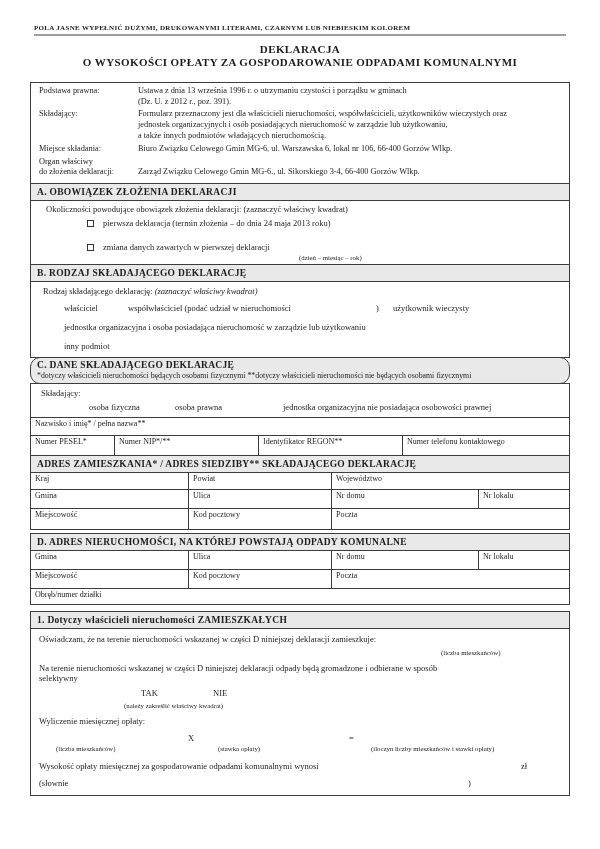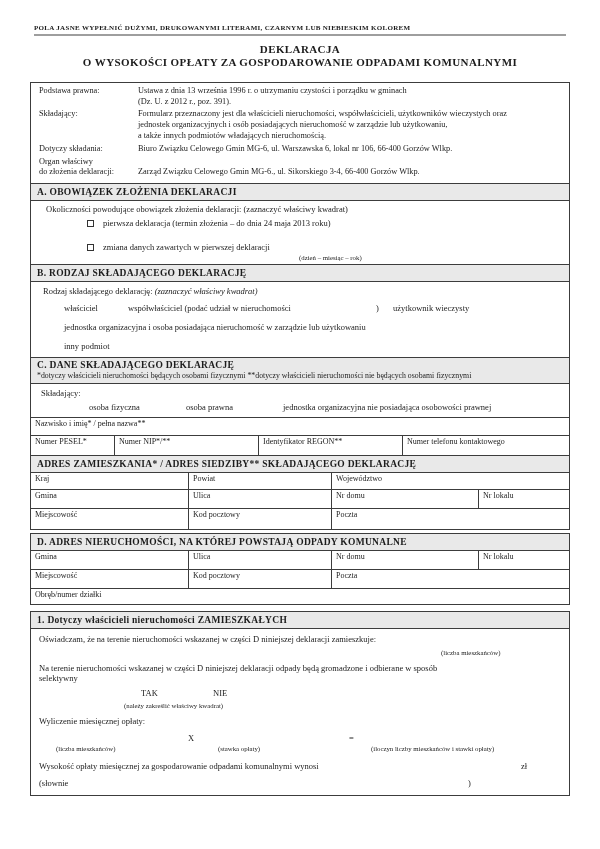--- a/index.html
+++ b/index.html
@@ -15,21 +15,21 @@
     margin:24px 34px 0; text-align:left;
     font-weight:bold; font-size:7px; letter-spacing:.3px;
     padding-bottom:2px; border-bottom:2px solid #9e9e9e;
   }
   .title { margin-top:7px; text-align:center; font-weight:bold; font-size:11px; line-height:1.22; letter-spacing:.4px; }
 
   .form { margin:12px 30px 0; width:540px; }
   .box { border:1px solid #3c3c3c; margin-top:-1px; background:#fff; position:relative; }
   .box.first { margin-top:0; }
   .hdr { background:#e9e9e9; font-weight:bold; font-size:9.5px; letter-spacing:.3px; padding:3px 6px; }
-  .hdr2 { background:#e9e9e9; padding:2px 6px 3px; }
+  .hdr2 { background:#e9e9e9; padding:2px 6px 3px;border-radius:10px; }
   .hdr2 .h-main { font-weight:bold; font-size:9.5px; letter-spacing:.3px; }
   .hdr2 .h-sub { font-size:7.8px; margin-top:1px; }
 
   .info { padding:3px 0 3px 8px; font-size:8.3px; line-height:1.3; }
   .irow { display:grid; grid-template-columns:99px 1fr; margin-bottom:2px; }
   .irow .val.bottom { align-self:end; }
   .ml { white-space:pre-line; }
 
   .t { font-size:8.5px; }
   .small { font-size:6.8px; color:#222; }
@@ -68,21 +68,21 @@
         <div class="val ml">Ustawa z dnia 13 września 1996 r. o utrzymaniu czystości i porządku w gminach
 (Dz. U. z 2012 r., poz. 391).</div>
       </div>
       <div class="irow">
         <div class="lbl">Składający:</div>
         <div class="val ml">Formularz przeznaczony jest dla właścicieli nieruchomości, współwłaścicieli, użytkowników wieczystych oraz
 jednostek organizacyjnych i osób posiadających nieruchomość w zarządzie lub użytkowaniu,
 a także innych podmiotów władających nieruchomością.</div>
       </div>
       <div class="irow">
-        <div class="lbl">Dotyczy składania:</div>
+        <div class="lbl">Miejsce składania:</div>
         <div class="val">Biuro Związku Celowego Gmin MG-6, ul. Warszawska 6, lokal nr 106, 66-400 Gorzów Wlkp.</div>
       </div>
       <div class="irow">
         <div class="lbl ml">Organ właściwy
 do złożenia deklaracji:</div>
         <div class="val bottom">Zarząd Związku Celowego Gmin MG-6., ul. Sikorskiego 3-4, 66-400 Gorzów Wlkp.</div>
       </div>
     </div>
 
     <div class="box hdr">A. OBOWIĄZEK ZŁOŻENIA DEKLARACJI</div>
@@ -118,21 +118,21 @@
     </div>
 
     <div class="box hdr2">
       <div class="h-main">C. DANE SKŁADAJĄCEGO DEKLARACJĘ</div>
       <div class="h-sub">*dotyczy właścicieli nieruchomości będących osobami fizycznymi **dotyczy właścicieli nieruchomości nie będących osobami fizycznymi</div>
     </div>
     <div class="box" style="padding:2px 0 4px 0">
       <div class="t" style="margin:2px 0 0 10px">Składający:</div>
       <div class="rel t" style="height:11px; margin-top:4px">
         <span class="abs" style="left:58px">osoba fizyczna</span>
-        <span class="abs" style="left:155px">osoba prawna</span>
+        <span class="abs" style="left:144px">osoba prawna</span>
         <span class="abs" style="left:252px">jednostka organizacyjna nie posiadająca osobowości prawnej</span>
       </div>
     </div>
     <div class="box h19 fullcell">Nazwisko i imię* / pełna nazwa**</div>
     <div class="box cells g-pesel">
       <div class="cell">Numer PESEL*</div>
       <div class="cell">Numer NIP*/**</div>
       <div class="cell">Identyfikator REGON**</div>
       <div class="cell">Numer telefonu kontaktowego</div>
     </div>

